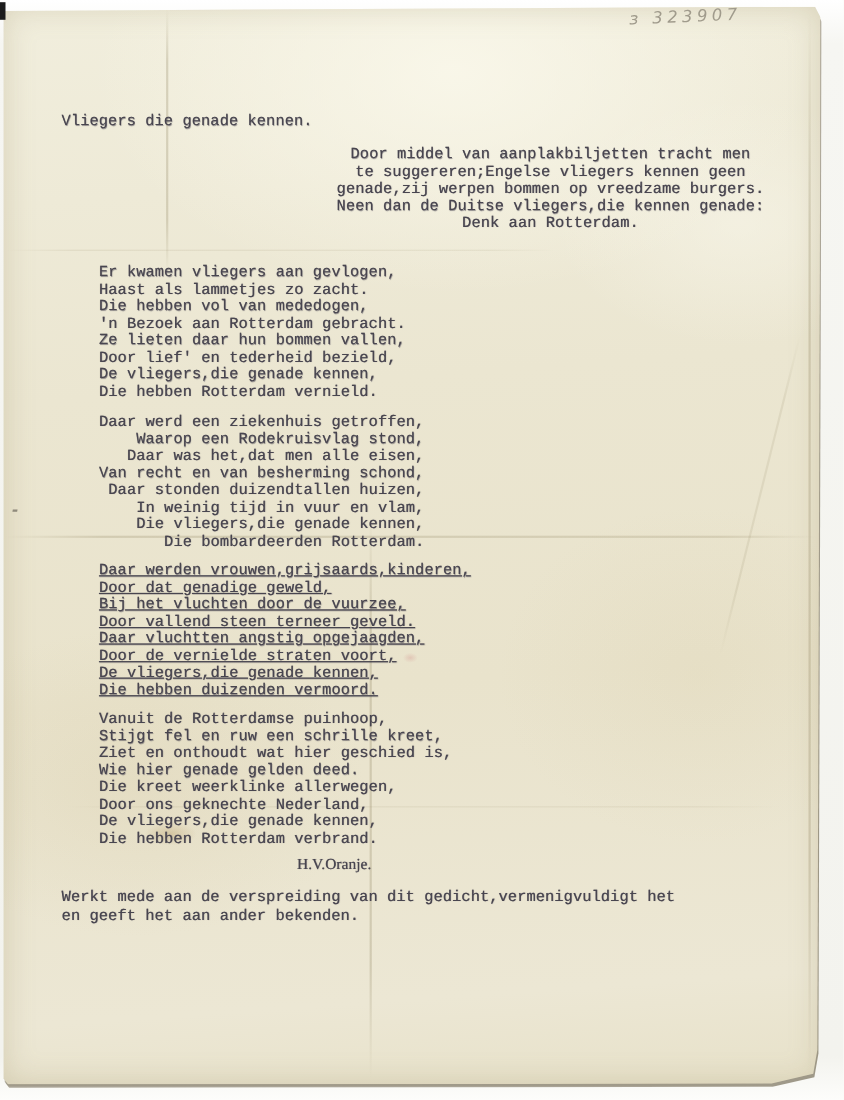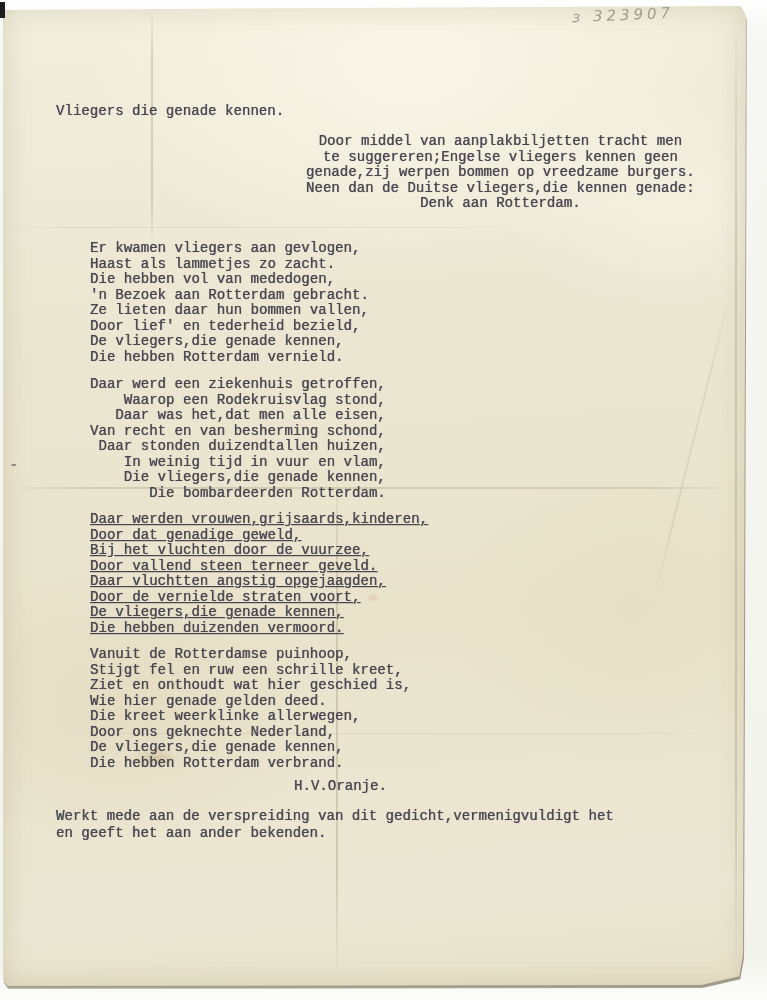--- a/index.html
+++ b/index.html
@@ -143,18 +143,18 @@
     <div class="type stanza" style="left:56px; top:647px;">Vanuit de Rotterdamse puinhoop,
 Stijgt fel en ruw een schrille kreet,
 Ziet en onthoudt wat hier geschied is,
 Wie hier genade gelden deed.
 Die kreet weerklinke allerwegen,
 Door ons geknechte Nederland,
 De vliegers,die genade kennen,
 Die hebben Rotterdam verbrand.</div>
   </div>
 
-  <div class="type" style="left:294px; top:779px;">H.V.Oranje.</div>
+  <div class="type" style="left:270px; top:779px;font-family:Liberation Serif, serif;">H.V.Oranje.</div>
 
   <div class="type" style="left:56px; top:808px; line-height:16.5px;">Werkt mede aan de verspreiding van dit gedicht,vermenigvuldigt het
 en geeft het aan ander bekenden.</div>
 
 </div>
 
 </body></html>

